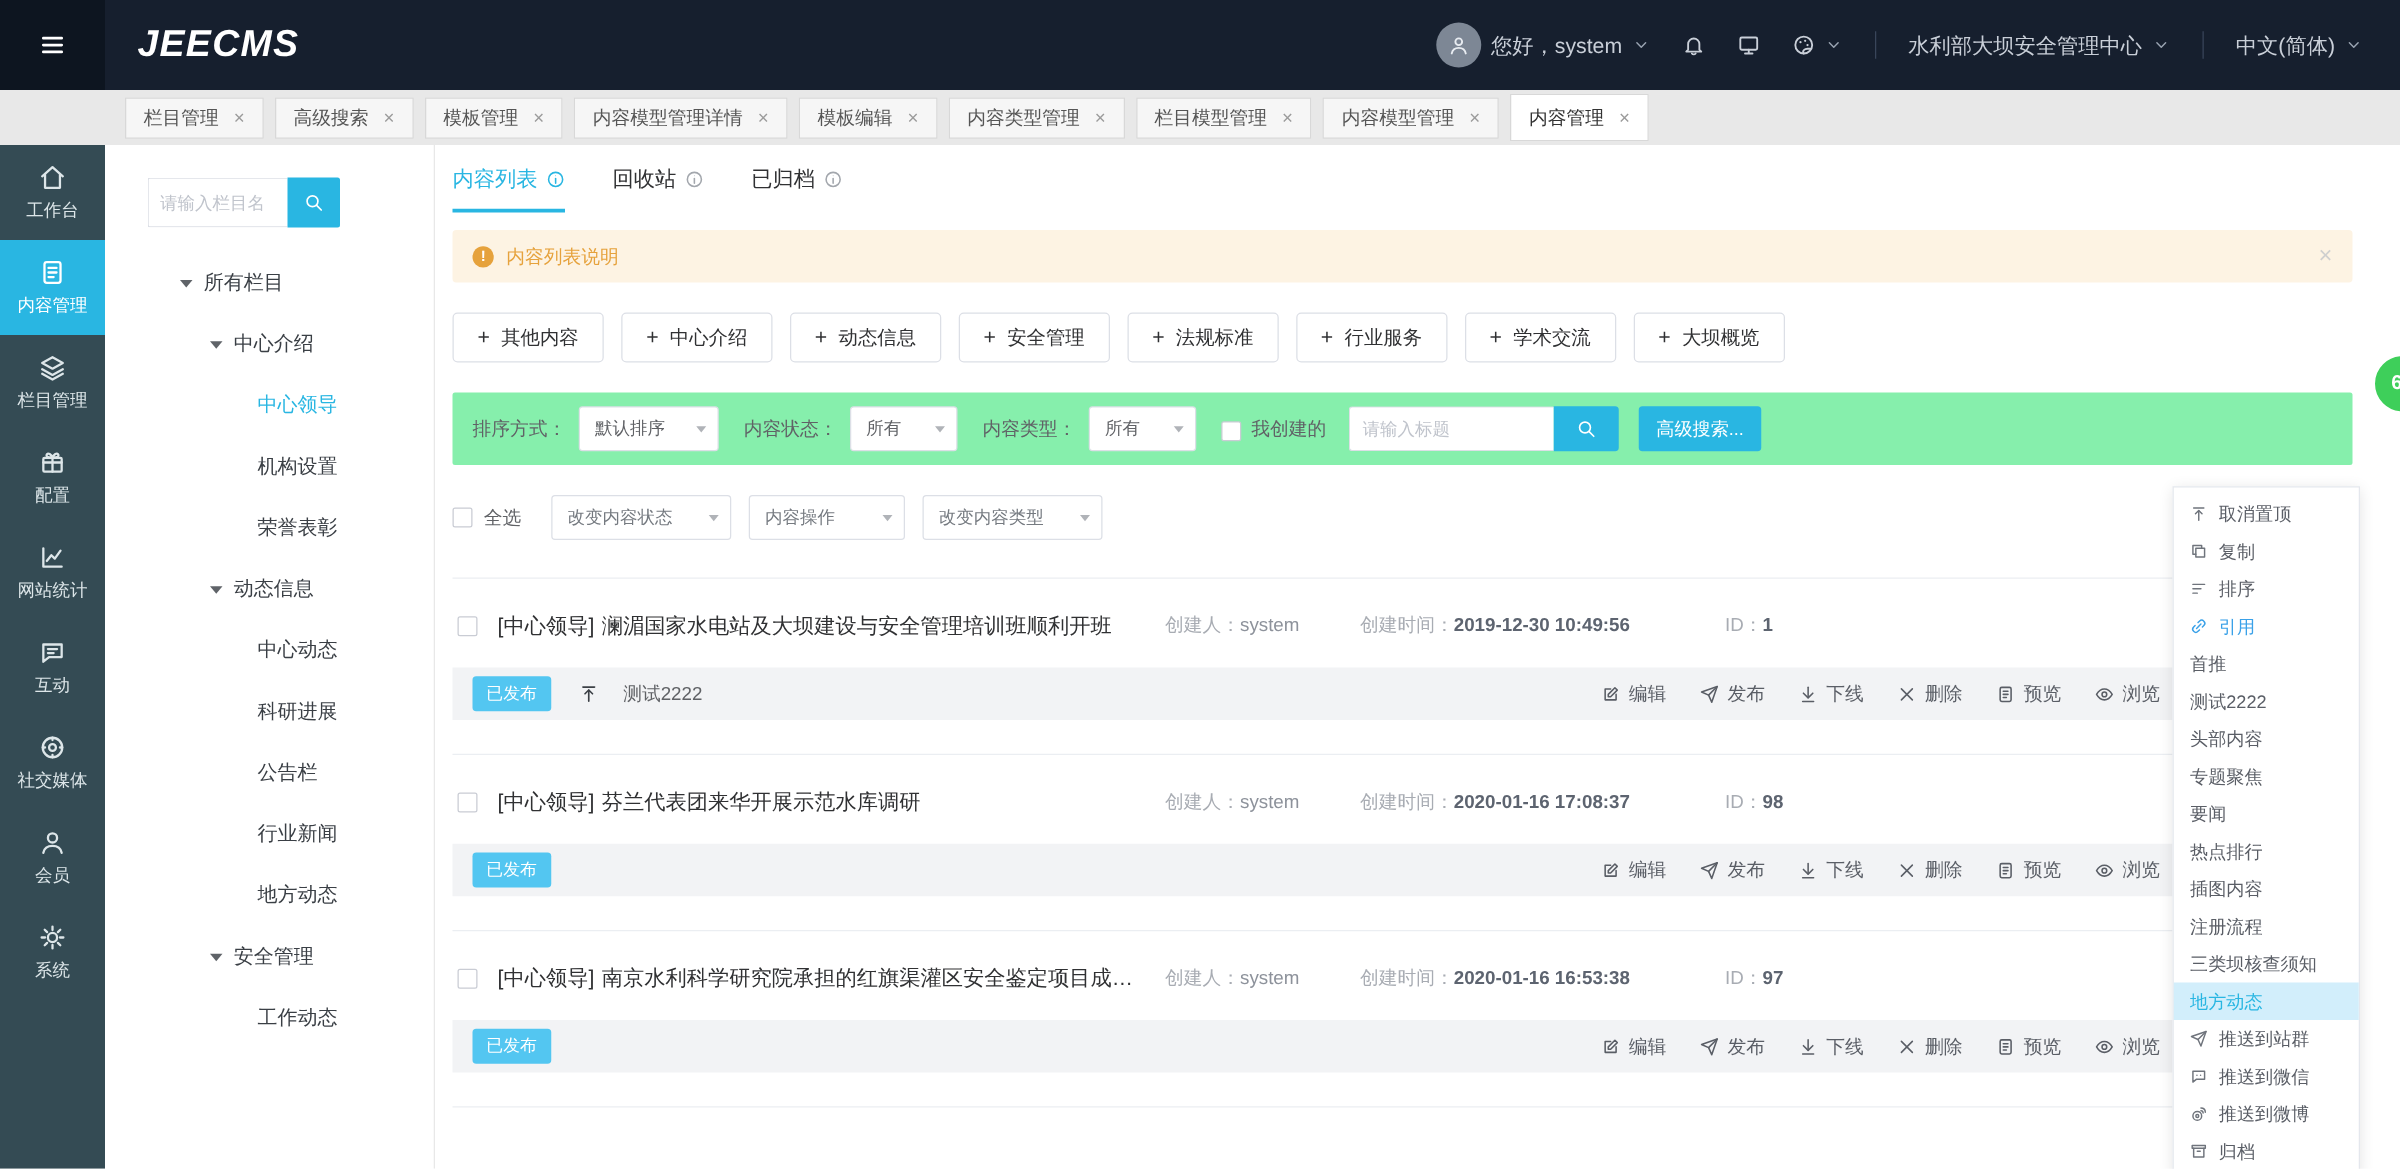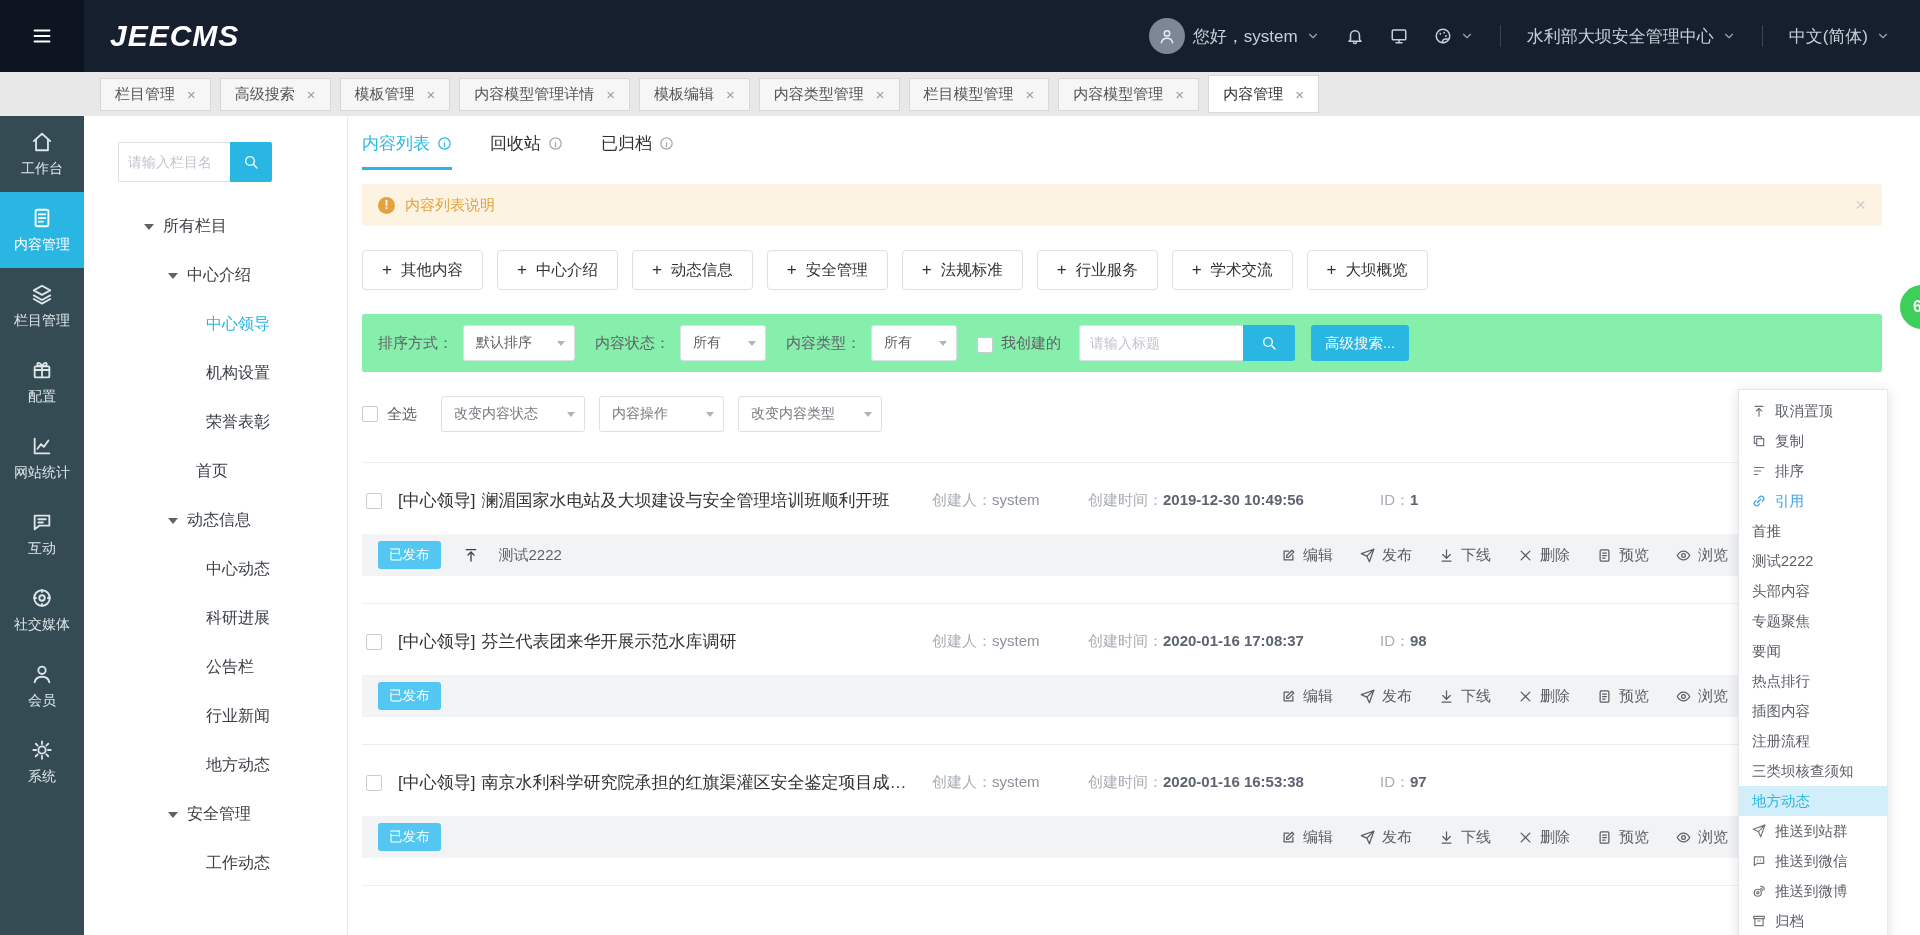--- a/index.html
+++ b/index.html
@@ -306,23 +306,20 @@
             <span class="tlabel">中心介绍</span>
           </div>
         <div class="titem lv2 selected">
             <span class="tlabel">中心领导</span>
           </div>
         <div class="titem lv2">
             <span class="tlabel">机构设置</span>
           </div>
         <div class="titem lv2">
             <span class="tlabel">荣誉表彰</span>
-          </div>
-        <div class="titem lv1b">
-            <span class="tlabel">首页</span>
           </div>
         <div class="titem lv1">
             <span class="tcaret"></span>
             <span class="tlabel">动态信息</span>
           </div>
         <div class="titem lv2">
             <span class="tlabel">中心动态</span>
           </div>
         <div class="titem lv2">
             <span class="tlabel">科研进展</span>

